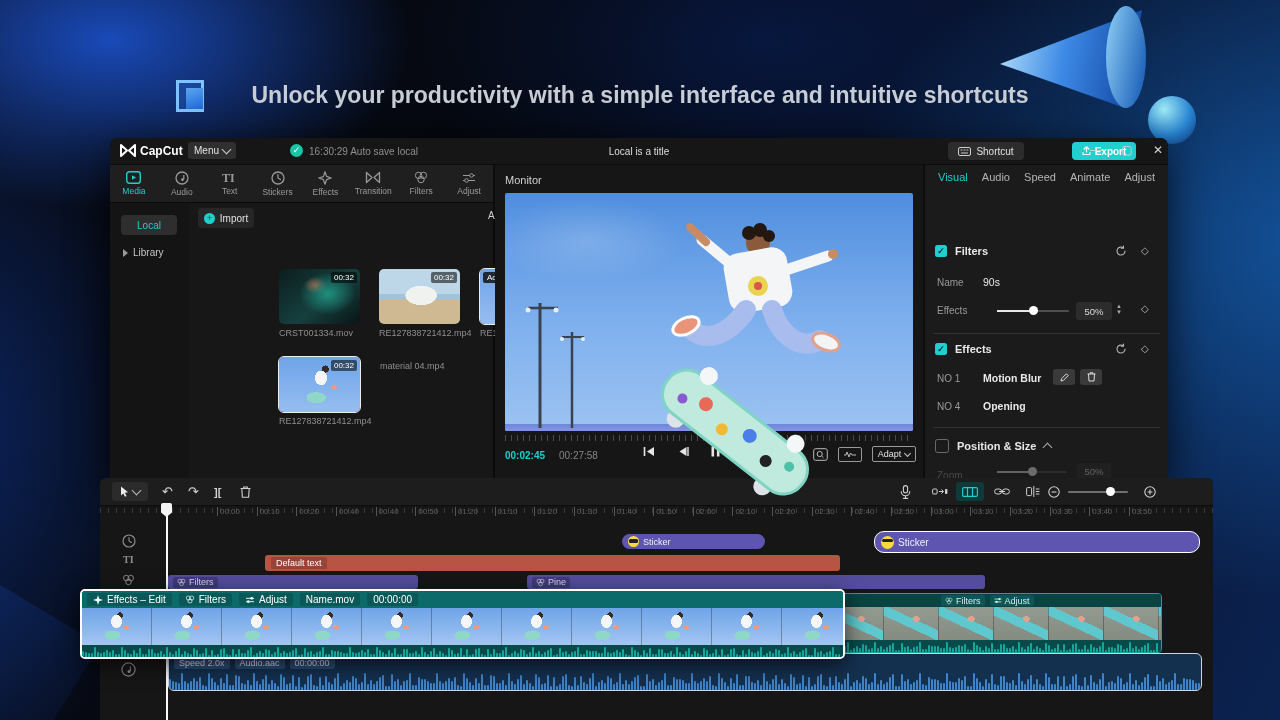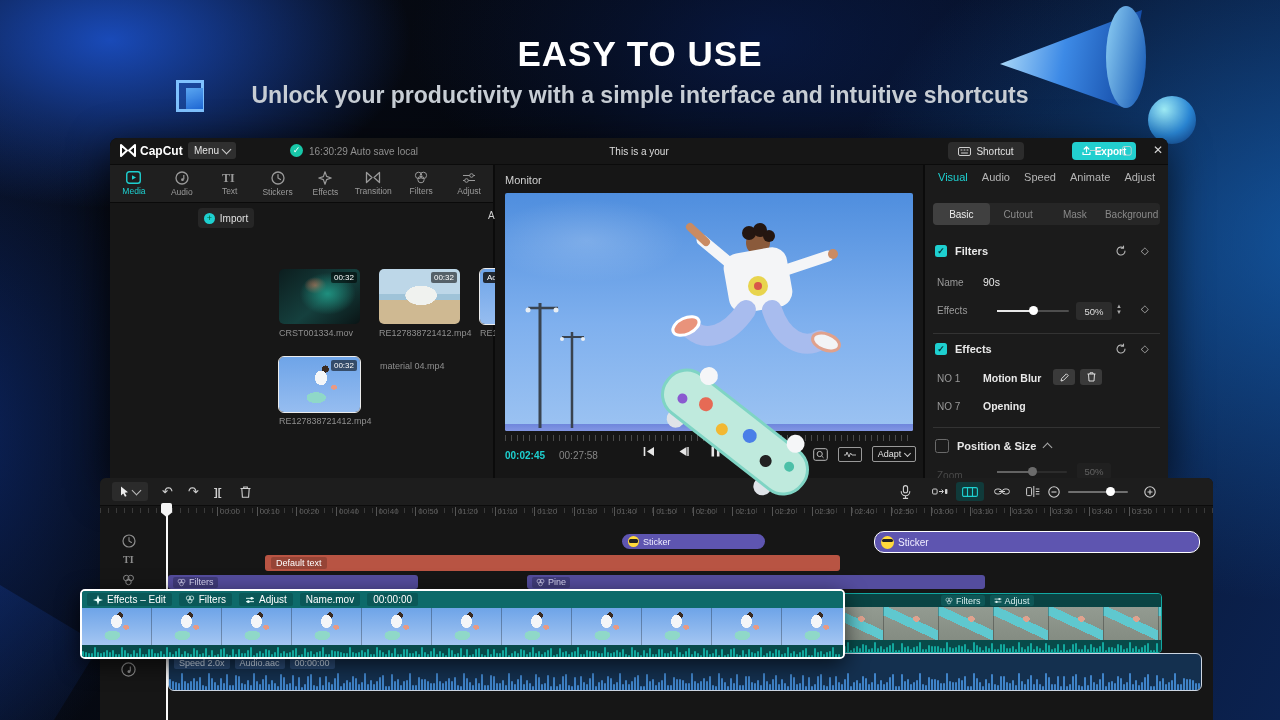--- a/index.html
+++ b/index.html
@@ -165,39 +165,38 @@
 </head>
 <body>
 
 <div class="stage">
 
   <div class="abs cone"></div>
   <div class="abs cone-base"></div>
   <div class="abs sphere"></div>
   <div class="abs blshape"></div>
 
-  <div class="abs hero-title">EASY TO USE</div>
   <div class="abs sq-back"></div>
   <div class="abs sq-front"></div>
   <div class="abs hero-sub">Unlock your productivity with a simple interface and intuitive shortcuts</div>
 
   <div class="abs win">
 
     <div class="abs titlebar">
       <svg class="abs logo" viewBox="0 0 16 13">
         <path d="M1 1l6 5.5L1 12zM15 1L9 6.5 15 12z" fill="none" stroke="#fff" stroke-width="2" stroke-linejoin="round"></path>
       </svg>
       <span class="abs appname">CapCut</span>
       <div class="abs menu-chip">
         <span>Menu</span>
         <span class="chev"></span>
       </div>
       <div class="abs save-check">✓</div>
       <span class="abs save-text">16:30:29 Auto save local</span>
-      <div class="abs doc-title">This is a your</div>
+      <div class="abs doc-title">Local is a title</div>
       <div class="abs shortcut-chip">
         <svg width="13" height="9" viewBox="0 0 13 9">
             <rect x="0.5" y="0.5" width="12" height="8" rx="1.5" fill="none" stroke="#cfcfcf"></rect>
             <path d="M3 3h1M6 3h1M9 3h1M3.5 6h6" stroke="#cfcfcf" stroke-linecap="round"></path>
           </svg>
         <span>Shortcut</span>
       </div>
       <div class="abs export-chip">
         <svg width="9" height="10" viewBox="0 0 9 10">
             <path d="M4.5 6V1M2.2 3L4.5 .8 6.8 3M1 6.5v2h7v-2" fill="none" stroke="#fff" stroke-width="1.2" stroke-linecap="round" stroke-linejoin="round"></path>
@@ -259,20 +258,27 @@
             </svg>
           <span>Filters</span>
         </div>
         <div class="mtab">
           <svg width="14" height="12" viewBox="0 0 14 12">
               <path d="M1 3.5h12M1 8.5h12" stroke="#9a9a9a" stroke-width="1.2"></path>
               <circle cx="9.5" cy="3.5" r="1.8" fill="#1f1f1f" stroke="#9a9a9a"></circle>
               <circle cx="4.5" cy="8.5" r="1.8" fill="#1f1f1f" stroke="#9a9a9a"></circle>
             </svg>
           <span>Adjust</span>
+        </div>
+      </div>
+      <div class="abs sidebar">
+        <div class="abs chip-local">Local</div>
+        <div class="abs lib-row">
+          <span class="tri-r"></span>
+          <span>Library</span>
         </div>
       </div>
       <div class="abs mmain">
         <div class="abs import-chip">
           <span class="plus-circ">+</span>
           <span>Import</span>
         </div>
         <div class="abs all-chip">
           <span>All</span>
           <svg width="10" height="10" viewBox="0 0 10 10">
@@ -363,26 +369,20 @@
     </div>
 
     <div class="abs panel-insp">
       <div class="abs itabs">
         <span class="itab active">Visual</span>
         <span class="itab">Audio</span>
         <span class="itab">Speed</span>
         <span class="itab">Animate</span>
         <span class="itab">Adjust</span>
       </div>
-      <div class="abs seg">
-        <span class="active">Basic</span>
-        <span>Cutout</span>
-        <span>Mask</span>
-        <span>Background</span>
-      </div>
 
       <div class="abs row-h" style="left:10px;top:80px">
         <span class="cb">✓</span>
         <span class="sect-title">Filters</span>
       </div>
       <svg class="abs" style="left:190px;top:80px" width="12" height="12" viewBox="0 0 12 12">
           <path d="M10 6a4 4 0 1 1-1.4-3M8.5 1v2.3H6.2" fill="none" stroke="#b5b5b5" stroke-width="1.1" stroke-linecap="round"></path>
         </svg>
       <span class="abs dia" style="left:216px;top:80px">◇</span>
 
@@ -417,21 +417,21 @@
       <span class="abs minibtn" style="left:128px;top:204px">
         <svg width="9" height="9" viewBox="0 0 9 9">
             <path d="M1 8l.6-2.4L6.4.8l1.8 1.8L3.4 7.4z" fill="none" stroke="#ddd" stroke-width="1"></path>
           </svg>
       </span>
       <span class="abs minibtn" style="left:155px;top:204px">
         <svg width="9" height="10" viewBox="0 0 9 10">
             <path d="M.5 2h8M3 2V.8h3V2M1.5 2l.5 7h5l.5-7" fill="none" stroke="#ddd" stroke-width="1"></path>
           </svg>
       </span>
-      <span class="abs lbl" style="left:12px;top:236px">NO 7</span>
+      <span class="abs lbl" style="left:12px;top:236px">NO 4</span>
       <span class="abs val" style="left:58px;top:235px;font-weight:bold">Opening</span>
 
       <div class="abs divl" style="top:262px"></div>
 
       <div class="abs row-h" style="left:10px;top:274px">
         <span class="cb off"></span>
         <span class="sect-title">Position &amp; Size</span>
         <span class="caret-up"></span>
       </div>
       <div class="abs" style="left:12px;top:300px;right:8px;opacity:.35">

